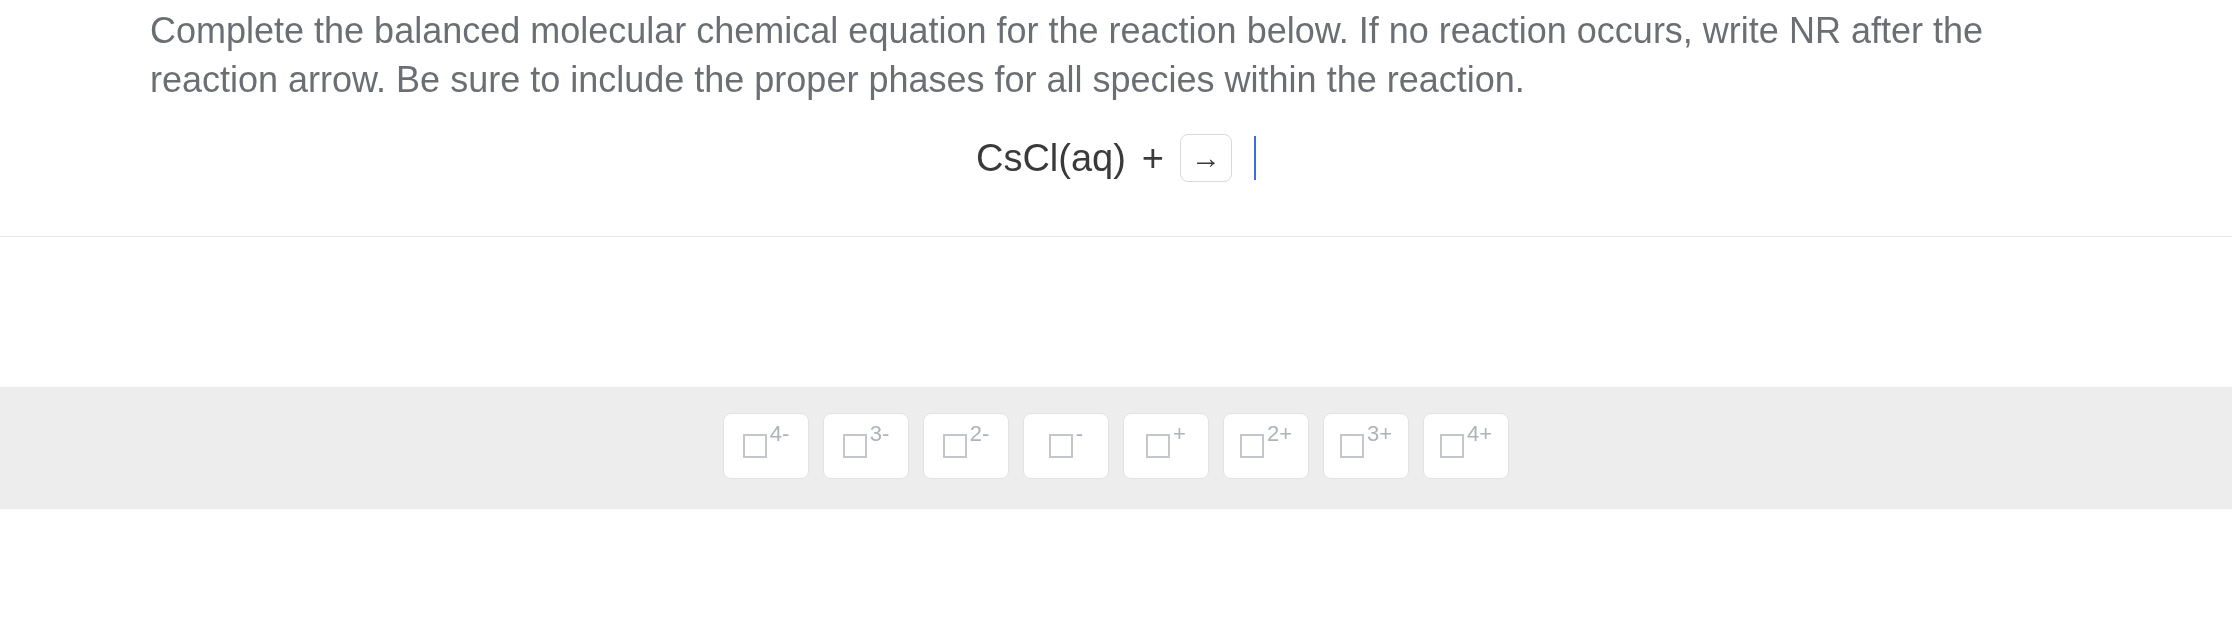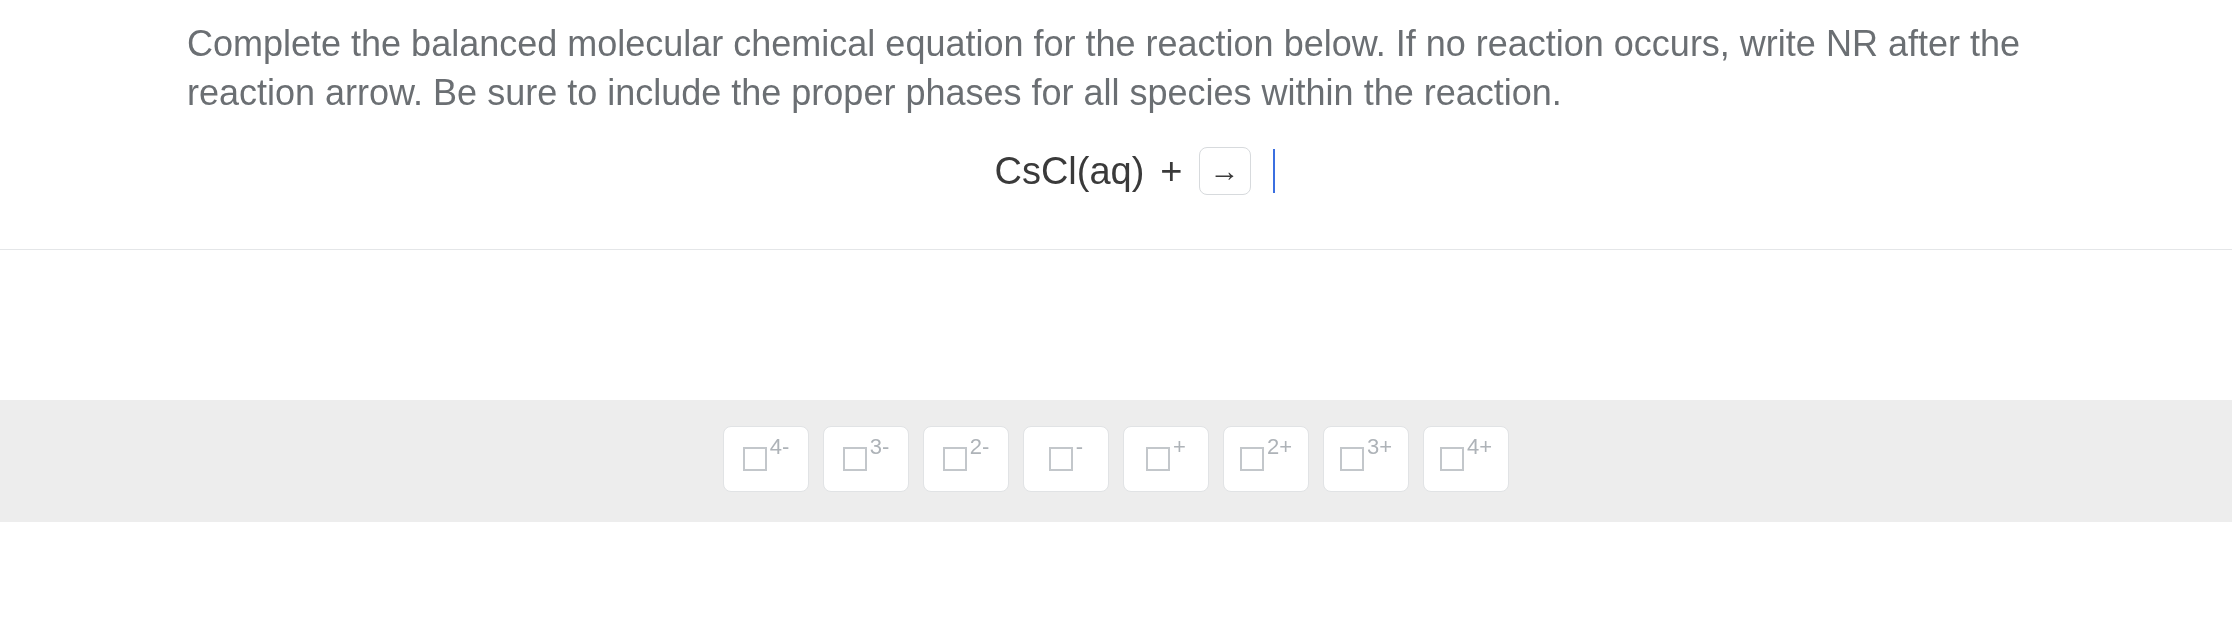--- a/index.html
+++ b/index.html
@@ -8,22 +8,21 @@
     padding: 0;
   }
   body {
     font-family: Arial, Helvetica, sans-serif;
     width: 2232px;
     height: 620px;
     background: #ffffff;
     overflow: hidden;
   }
   .question-area {
-    padding: 20px 150px 30px 150px;
-    margin-left: 37px;
+    padding: 7px 150px 30px 150px;
   }
   .question-text {
     color: #6b6f73;
     font-size: 36px;
     line-height: 1.35;
     font-weight: 400;
   }
   .equation-row {
     text-align: center;
     margin-top: 30px;

